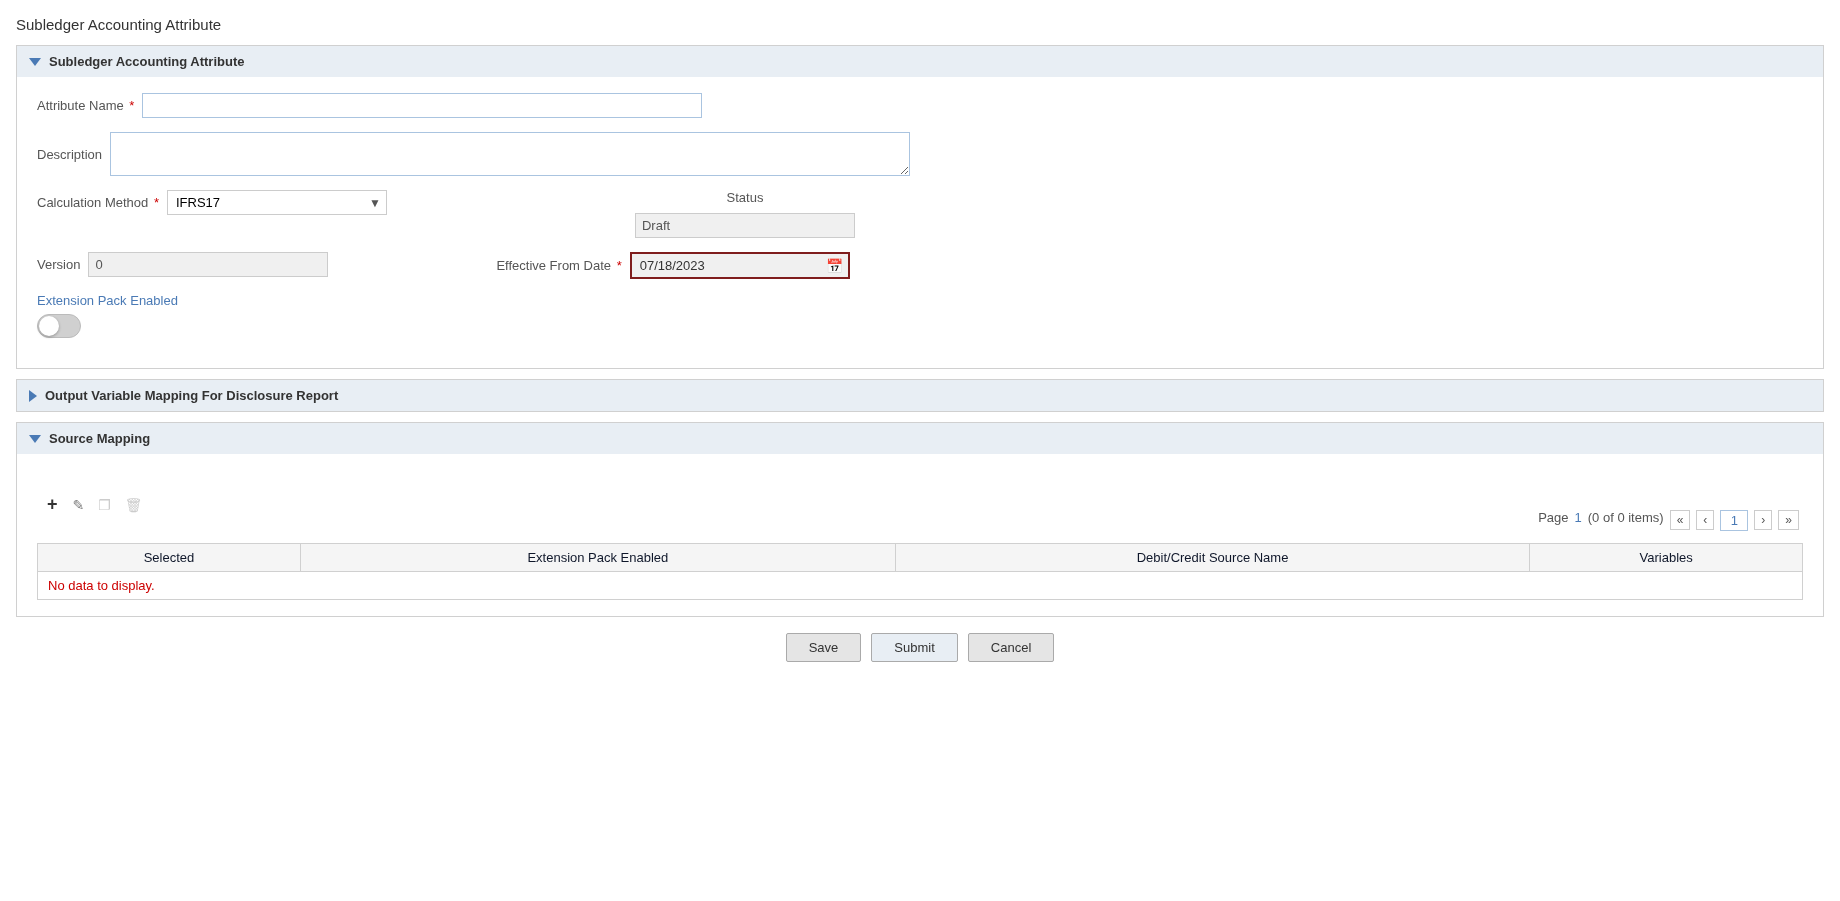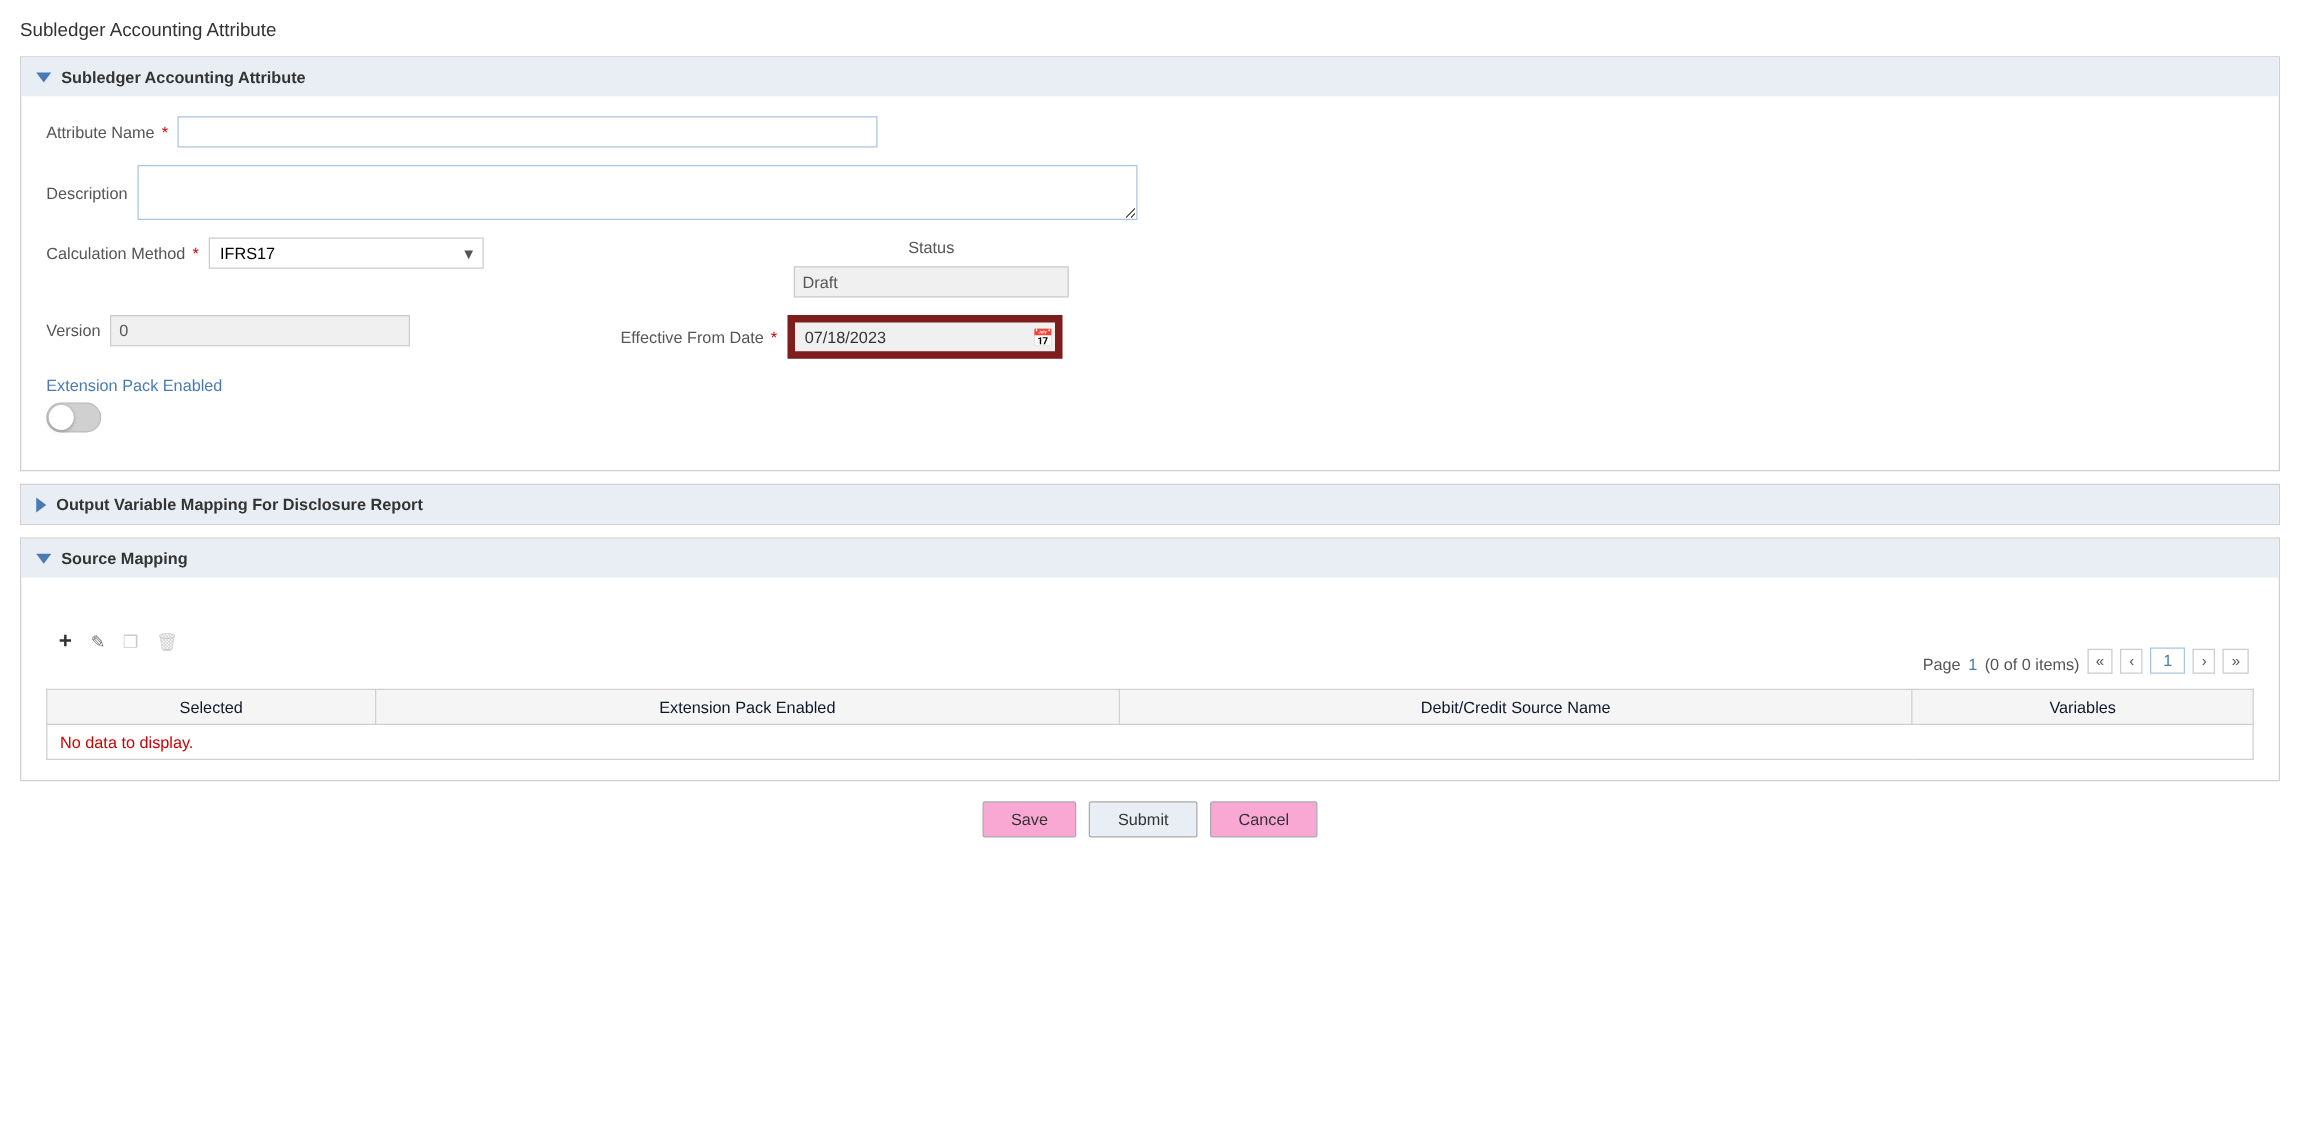--- a/index.html
+++ b/index.html
@@ -135,21 +135,21 @@
       left: 1px;
       box-shadow: 0 1px 3px rgba(0,0,0,0.3);
     }
     .date-input-wrapper {
       position: relative;
       display: inline-flex;
       align-items: center;
     }
     .date-input {
       width: 220px;
-      border: 6px solid #7f1d1d;
+      border: 2px solid #7f1d1d;
       padding: 4px 30px 4px 8px;
       font-size: 13px;
       background: #f0f0f0;
       color: #333;
     }
     .calendar-icon {
       position: absolute;
       right: 6px;
       color: #666;
       cursor: pointer;
@@ -177,21 +177,21 @@
       border: none;
       background: none;
       font-size: 18px;
       color: #333;
       cursor: pointer;
       padding: 2px 6px;
       font-weight: bold;
     }
     .toolbar-right {
       display: flex;
-      align-items: flex-end;
+      align-items: flex-start;
       gap: 6px;
       font-size: 13px;
       color: #555;
       margin-top: 32px;
     }
     .page-num-box {
       border: 1px solid #aac4e0;
       padding: 2px 8px;
       font-size: 13px;
       color: #4a7ab5;
@@ -233,21 +233,21 @@
     .bottom-buttons {
       display: flex;
       justify-content: center;
       gap: 10px;
       margin-top: 16px;
     }
     .btn {
       padding: 6px 22px;
       font-size: 13px;
       border: 1px solid #aaa;
-      background: #f9a8d4;
+      background: #e5e5e5;
       cursor: pointer;
       border-radius: 2px;
       color: #333;
     }
     .btn-primary { background: #e8eef4; }
     .icon-btn {
       background: none;
       border: none;
       cursor: pointer;
       color: #777;

